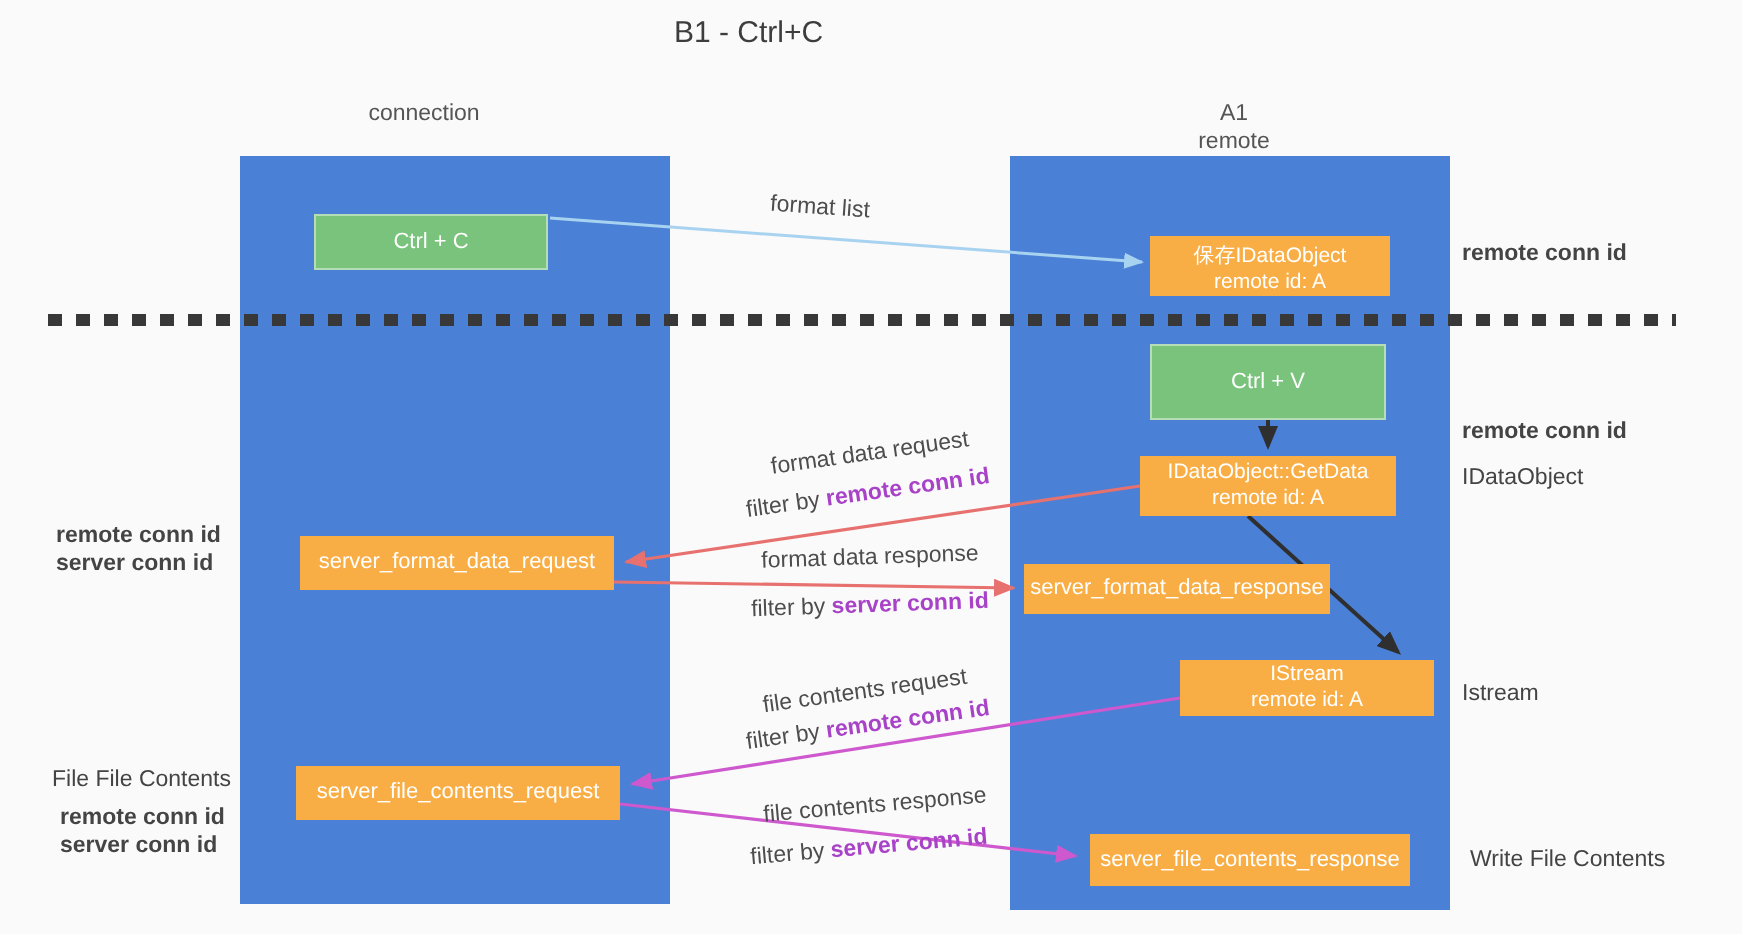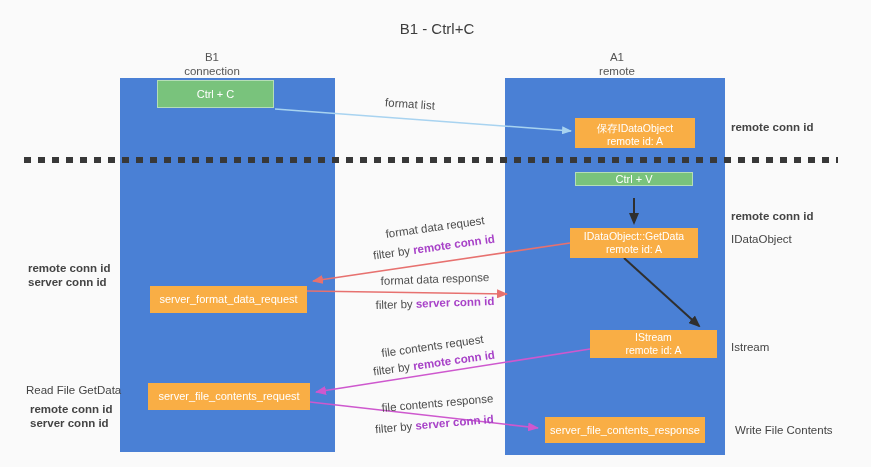--- a/index.html
+++ b/index.html
@@ -3,21 +3,21 @@
 <meta charset="utf-8">
 <style>
   * { margin:0; padding:0; box-sizing:border-box; }
   html,body { background:#f1f1f1; }
   body { font-family:"Liberation Sans","DejaVu Sans",sans-serif; }
   .canvas {
     position:relative; width:871px; height:467px;
     background:#fafafa; overflow:hidden; margin:0 auto;
   }
   .abs { position:absolute; }
-  .title-line { width:200px; text-align:center; font-size:15px; color:#3d3d3d;margin-top:12px; }
+  .title-line { width:200px; font-size:15px; color:#3d3d3d; }
   .col-header { width:120px; text-align:center; font-size:11.5px; color:#555; line-height:14px; }
   .lifeline { background:var(--lifeline-blue); }
   .dashes { height:6px; background:repeating-linear-gradient(90deg,#383838 0 7px, transparent 7px 14px); }
   .node {
     display:flex; flex-direction:column; align-items:center; justify-content:center;
     color:#fff; font-size:11px; line-height:13px; text-align:center;
   }
   .node.green { background:var(--node-green); border:1px solid rgba(255,255,255,.45); }
   .node.orange { background:var(--node-orange); }
   .arrow-label { font-size:11.5px; color:#4d4d4d; text-align:center; white-space:nowrap; }
@@ -39,21 +39,20 @@
   .mk-mag   { fill:var(--arrow-magenta); }
 </style>
 </head>
 <body>
 
 <div class="canvas">
 
   <div class="abs title-line" style="left:337px; top:8px;">B1 - Ctrl+C</div>
 
   <div class="abs col-header" style="left:152px; top:50px;">
-    <div>B1</div>
     <div>connection</div>
   </div>
   <div class="abs col-header" style="left:557px; top:50px;">
     <div>A1</div>
     <div>remote</div>
   </div>
 
   <div class="abs lifeline" style="left:120px; top:78px; width:215px; height:374px;"></div>
   <div class="abs lifeline" style="left:505px; top:78px; width:220px; height:377px;"></div>
 
@@ -76,42 +75,45 @@
     </defs>
     <line class="st-blue" x1="275" y1="109" x2="571" y2="131" marker-end="url(#ah-blue)"></line>
     <line class="st-black" x1="634" y1="198" x2="634" y2="223" marker-end="url(#ah-black)"></line>
     <line class="st-red" x1="570" y1="243" x2="313" y2="281" marker-end="url(#ah-red)"></line>
     <line class="st-red" x1="307" y1="291" x2="507" y2="294" marker-end="url(#ah-red)"></line>
     <line class="st-black" x1="624" y1="258" x2="699" y2="326" marker-end="url(#ah-black)"></line>
     <line class="st-mag" x1="590" y1="349" x2="316" y2="392" marker-end="url(#ah-mag)"></line>
     <line class="st-mag" x1="310" y1="402" x2="538" y2="428" marker-end="url(#ah-mag)"></line>
   </svg>
 
-  <div class="abs node green" style="left:157px; top:80px; width:117px; height:28px;">
+  <div class="abs node green" style="left:157px; top:107px; width:117px; height:28px;">
     <span>Ctrl + C</span>
   </div>
 
   <div class="abs node orange" style="left:575px; top:118px; width:120px; height:30px; font-size:10.5px;justify-content:flex-end;">
     <span>保存IDataObject</span>
     <span>remote id: A</span>
   </div>
 
-  <div class="abs node green" style="left:575px; top:172px; width:118px; height:14px;">
+  <div class="abs node green" style="left:575px; top:172px; width:118px; height:38px;">
     <span>Ctrl + V</span>
   </div>
 
   <div class="abs node orange" style="left:570px; top:228px; width:128px; height:30px; font-size:10.5px;">
     <span>IDataObject::GetData</span>
     <span>remote id: A</span>
   </div>
 
-  <div class="abs node orange" style="left:150px; top:268px; width:157px; height:27px;margin-top:18px;">
+  <div class="abs node orange" style="left:150px; top:268px; width:157px; height:27px;">
     <span>server_format_data_request</span>
   </div>
 
+  <div class="abs node orange" style="left:512px; top:282px; width:153px; height:25px;">
+    <span>server_format_data_response</span>
+  </div>
 
   <div class="abs node orange" style="left:590px; top:330px; width:127px; height:28px; font-size:10.5px;">
     <span>IStream</span>
     <span>remote id: A</span>
   </div>
 
   <div class="abs node orange" style="left:148px; top:383px; width:162px; height:27px;">
     <span>server_file_contents_request</span>
   </div>
 
@@ -142,17 +144,17 @@
   </div>
 
   <div class="abs side-label purple" style="left:731px; top:121px;">remote conn id</div>
   <div class="abs side-label purple" style="left:731px; top:210px;">remote conn id</div>
   <div class="abs side-label" style="left:731px; top:233px;">IDataObject</div>
   <div class="abs side-label" style="left:731px; top:341px;">Istream</div>
   <div class="abs side-label" style="left:735px; top:424px;">Write File Contents</div>
 
   <div class="abs side-label purple" style="left:28px; top:262px;">remote conn id</div>
   <div class="abs side-label greenlbl" style="left:28px; top:276px;">server conn id</div>
-  <div class="abs side-label" style="left:26px; top:384px;">Read File GetData</div>
+  <div class="abs side-label" style="left:26px; top:384px;">File File Contents</div>
   <div class="abs side-label purple" style="left:30px; top:403px;">remote conn id</div>
   <div class="abs side-label greenlbl" style="left:30px; top:417px;">server conn id</div>
 
 </div>
 
 </body></html>

